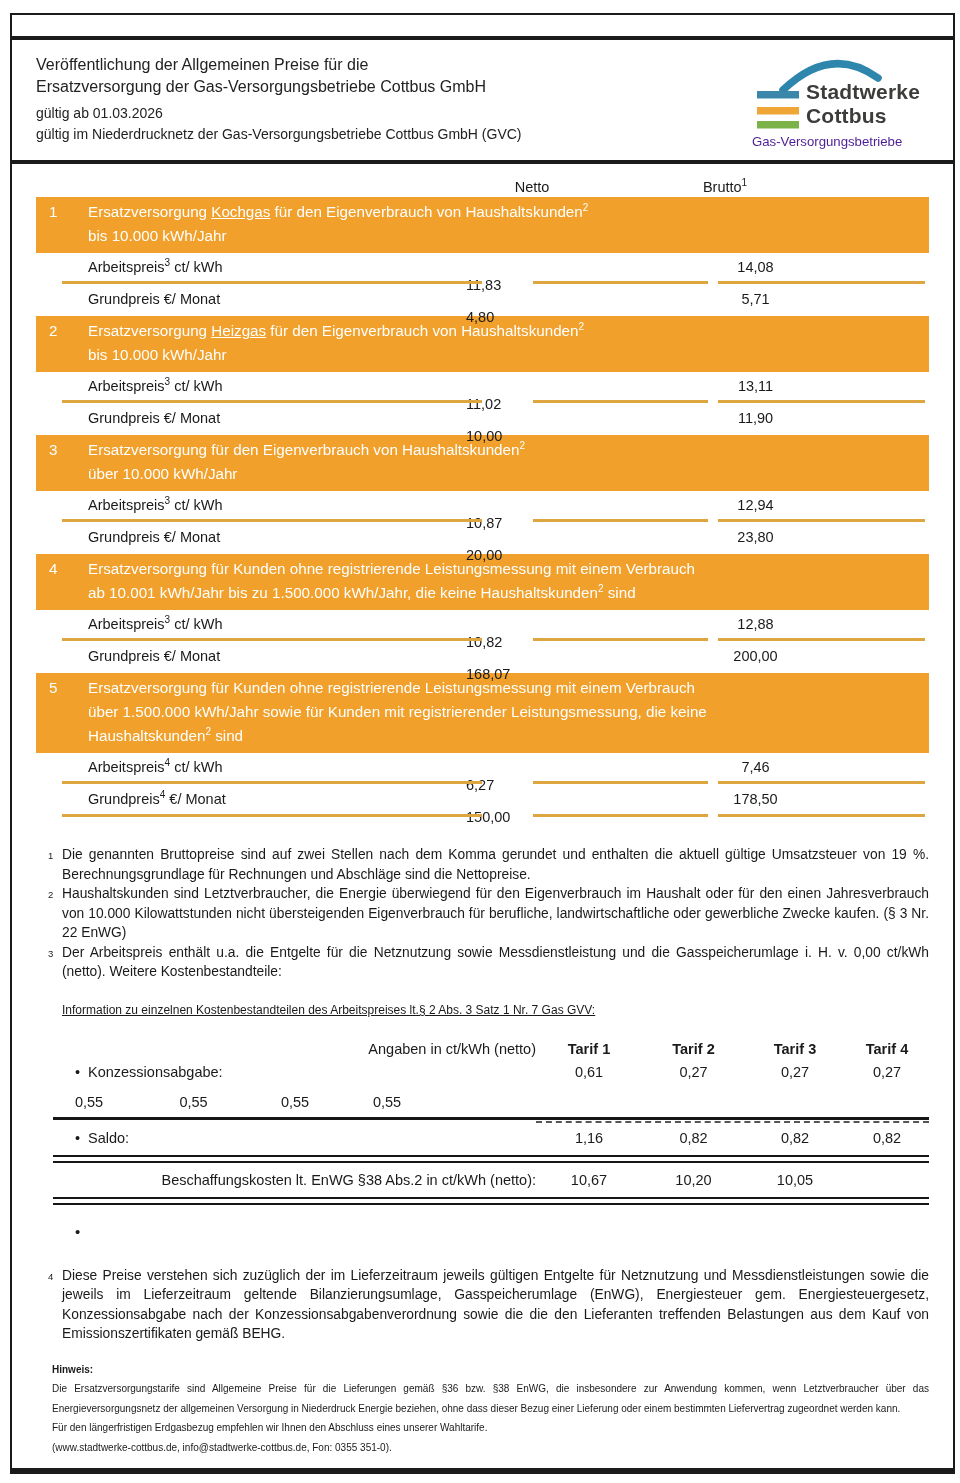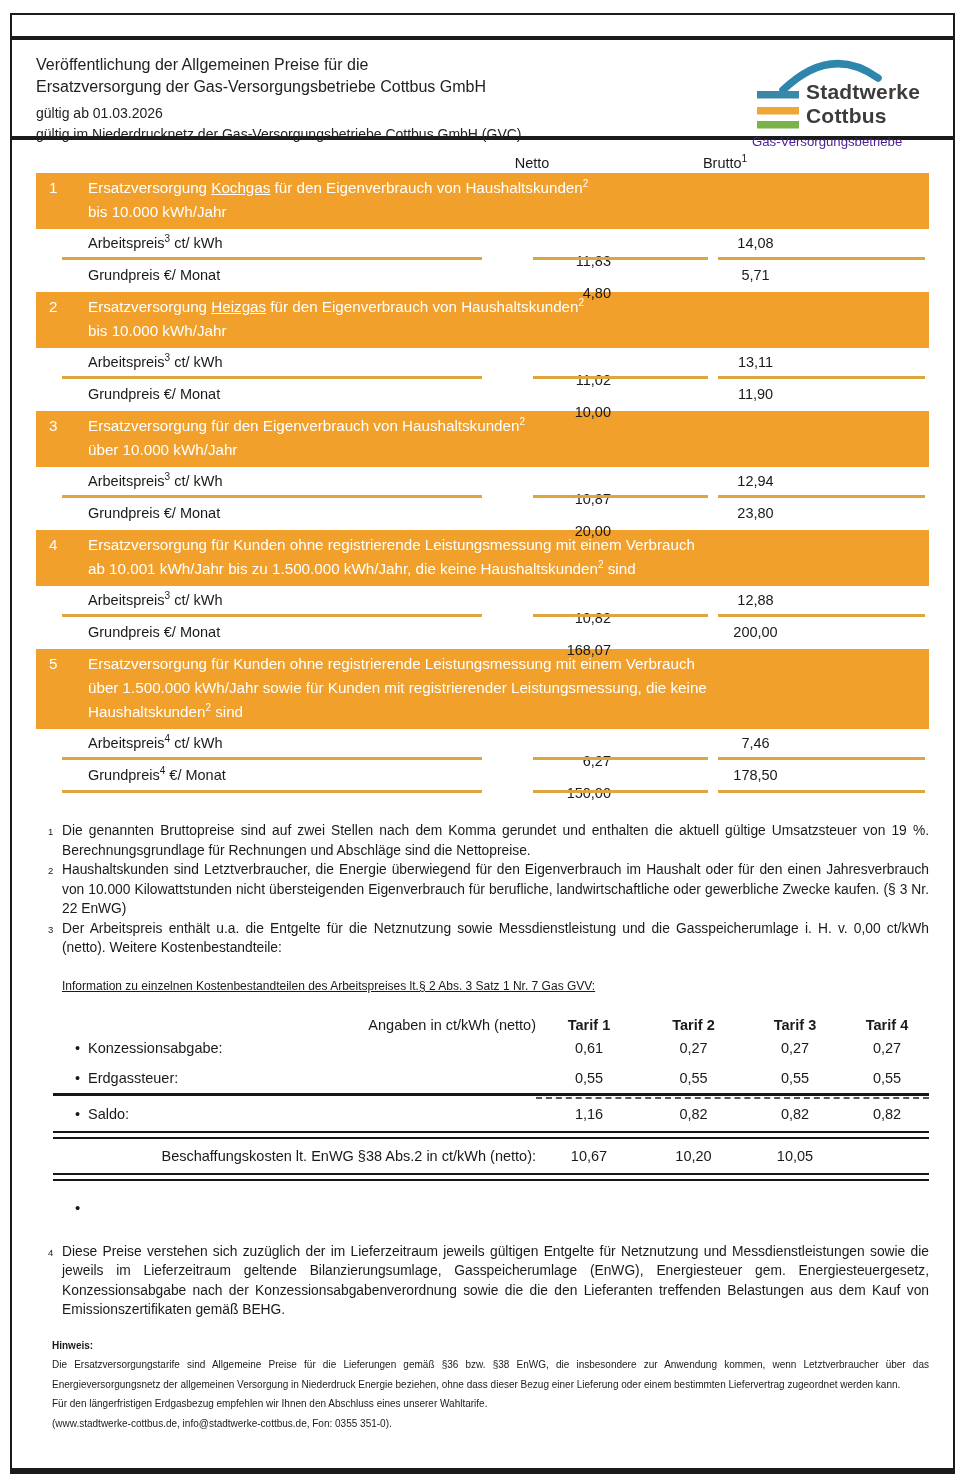--- a/index.html
+++ b/index.html
@@ -9,21 +9,21 @@
     font-family:"Liberation Sans","DejaVu Sans",sans-serif; color:#1a1a1a;
   }
   .frame {
     position:absolute; top:13px; left:10px; right:5px; bottom:9px;
     border:2px solid #1b1b1b; border-bottom-width:6px; background:#fff;
   }
   .thick-rule { height:4px; background:#1b1b1b; width:100%; }
   .head-gap { height:21px; }
 
   
-  .doc-header { height:96px; display:flex; padding:10px 18px 0 24px; }
+  .doc-header { height:120px; display:flex; padding:10px 18px 0 24px; }
   .doc-header .titles { flex:1; padding-top:4px; }
   .h-title { font-size:16px; line-height:22px; color:#222; }
   .h-sub   { font-size:14px; line-height:21px; color:#222; }
   .h-sub.first { margin-top:5px; }
 
   .logo { position:relative; width:184px; height:100px; flex:0 0 184px; margin-top:2px; }
   .logo svg { position:absolute; left:0; top:0; }
   .logo .brand { position:absolute; left:55px; top:28px; font-size:21px; font-weight:bold;
                  color:#3c3c3b; line-height:24px; letter-spacing:0.2px; }
   .logo .sub   { position:absolute; left:1px; top:82px; font-size:13.2px; color:#4c1d95; }
@@ -39,21 +39,21 @@
   .section-bar { background:#F1A02B; color:#fff; display:flex; padding:3px 0 5px;
                  font-size:15.2px; line-height:24px; margin-top:2px; }
   .sec-num   { width:52px; padding-left:13px; }
   .sec-title { flex:1; padding-right:12px; }
   .sec-title .u { text-decoration:underline; }
   sup { font-size:10px; line-height:0; vertical-align:super; }
 
   .price-row { display:flex; align-items:center; height:28px; font-size:14.5px;gap:31px; }
   .price-row.tall { height:30px; }
   .row-label { flex:1; padding-left:52px; }
-  .v-netto  { width:175px; text-align:right; padding-right:30px;margin-top:36px; }
+  .v-netto  { width:175px; text-align:left; padding-right:30px;margin-top:36px; }
   .v-brutto { width:247px; margin-left:10px; text-align:center; padding-right:100px; }
 
   .rule-row { display:flex; height:3px; }
   .rule-row span { display:block; height:2.5px; background:#DDA63F; }
   .rs-label  { width:420px; margin-left:26px; margin-right:51px; }
   .rs-netto  { width:175px; }
   .rs-brutto { flex:1; margin-left:10px; margin-right:4px; }
 
   
   .footnotes { margin-top:28px; }
@@ -253,21 +253,20 @@
       </div>
       <div id="cost-rows">
           <div class="ct-row">
             <div class="ct-bullet-label">Konzessionsabgabe:</div>
             <div class="ct-val c1">0,61</div>
             <div class="ct-val c2">0,27</div>
             <div class="ct-val c3">0,27</div>
             <div class="ct-val c4">0,27</div>
           </div>
           <div class="ct-row">
-            <div class="ct-bullet-label">Erdgassteuer:</div>
             <div class="ct-val c1">0,55</div>
             <div class="ct-val c2">0,55</div>
             <div class="ct-val c3">0,55</div>
             <div class="ct-val c4">0,55</div>
           </div>
           <div class="ct-line-solid"></div>
           <div class="ct-line-dash"></div>
           <div class="ct-row">
             <div class="ct-bullet-label">Saldo:</div>
             <div class="ct-val c1">1,16</div>

